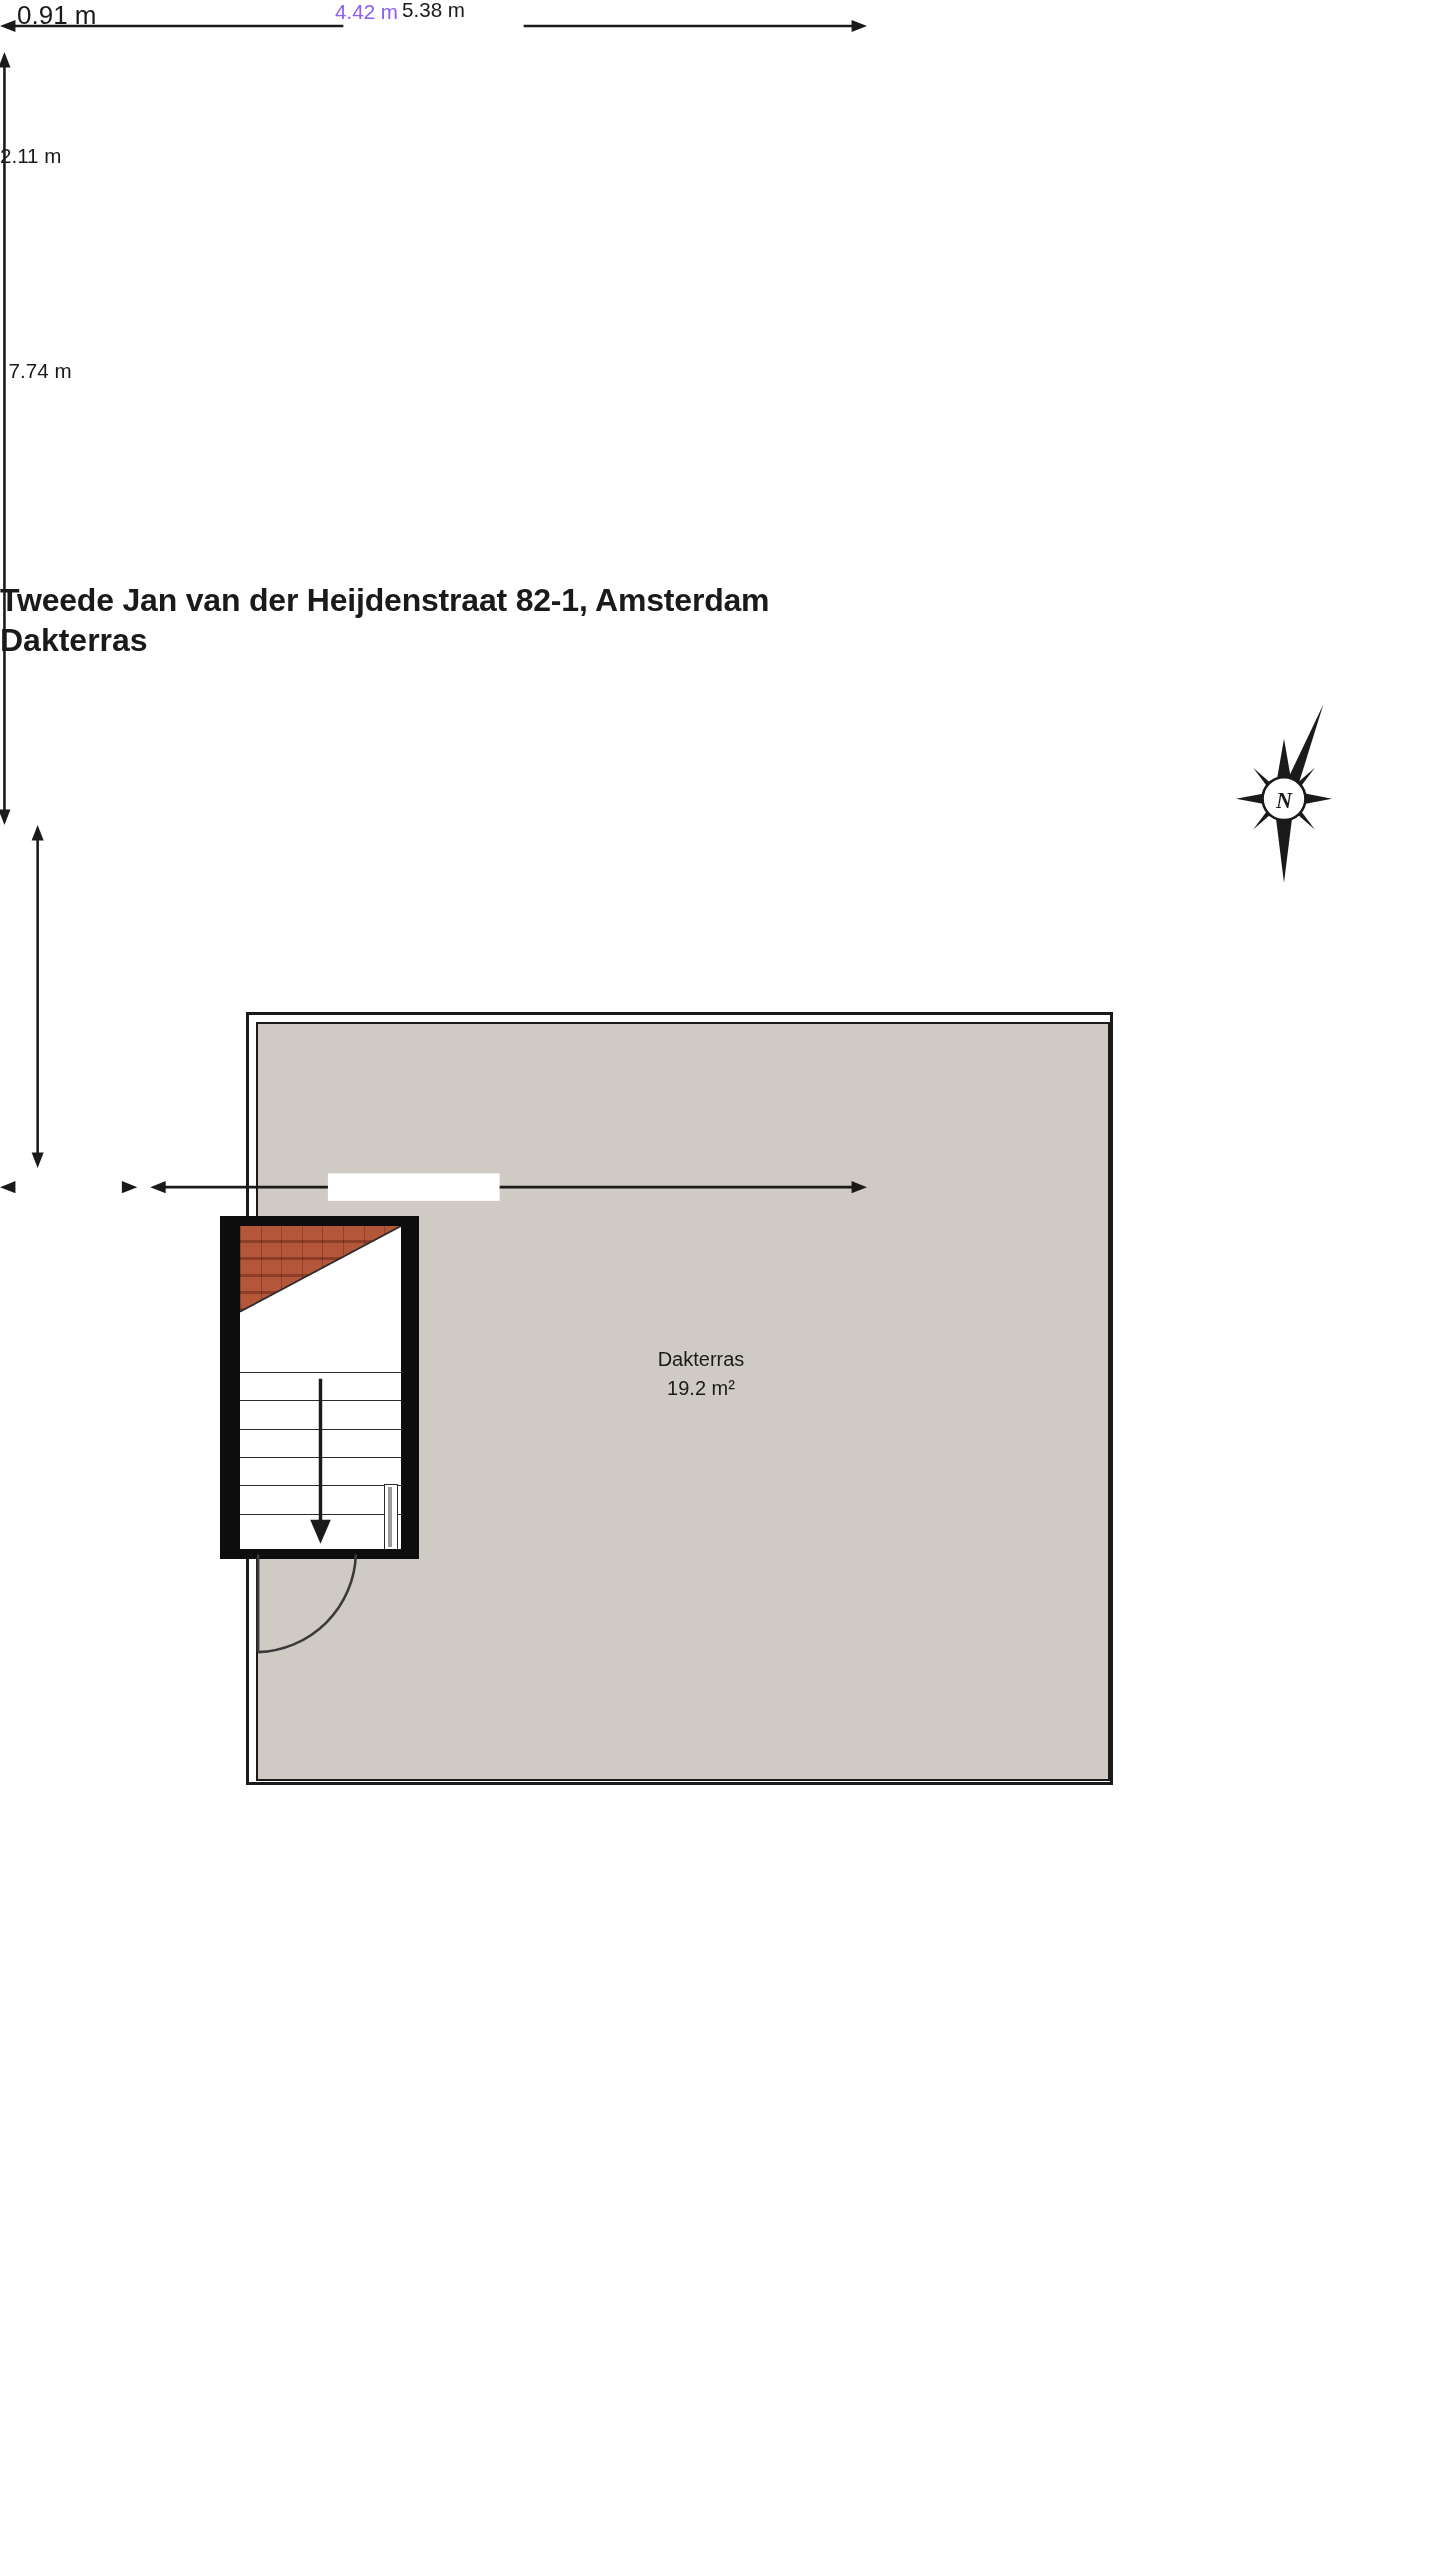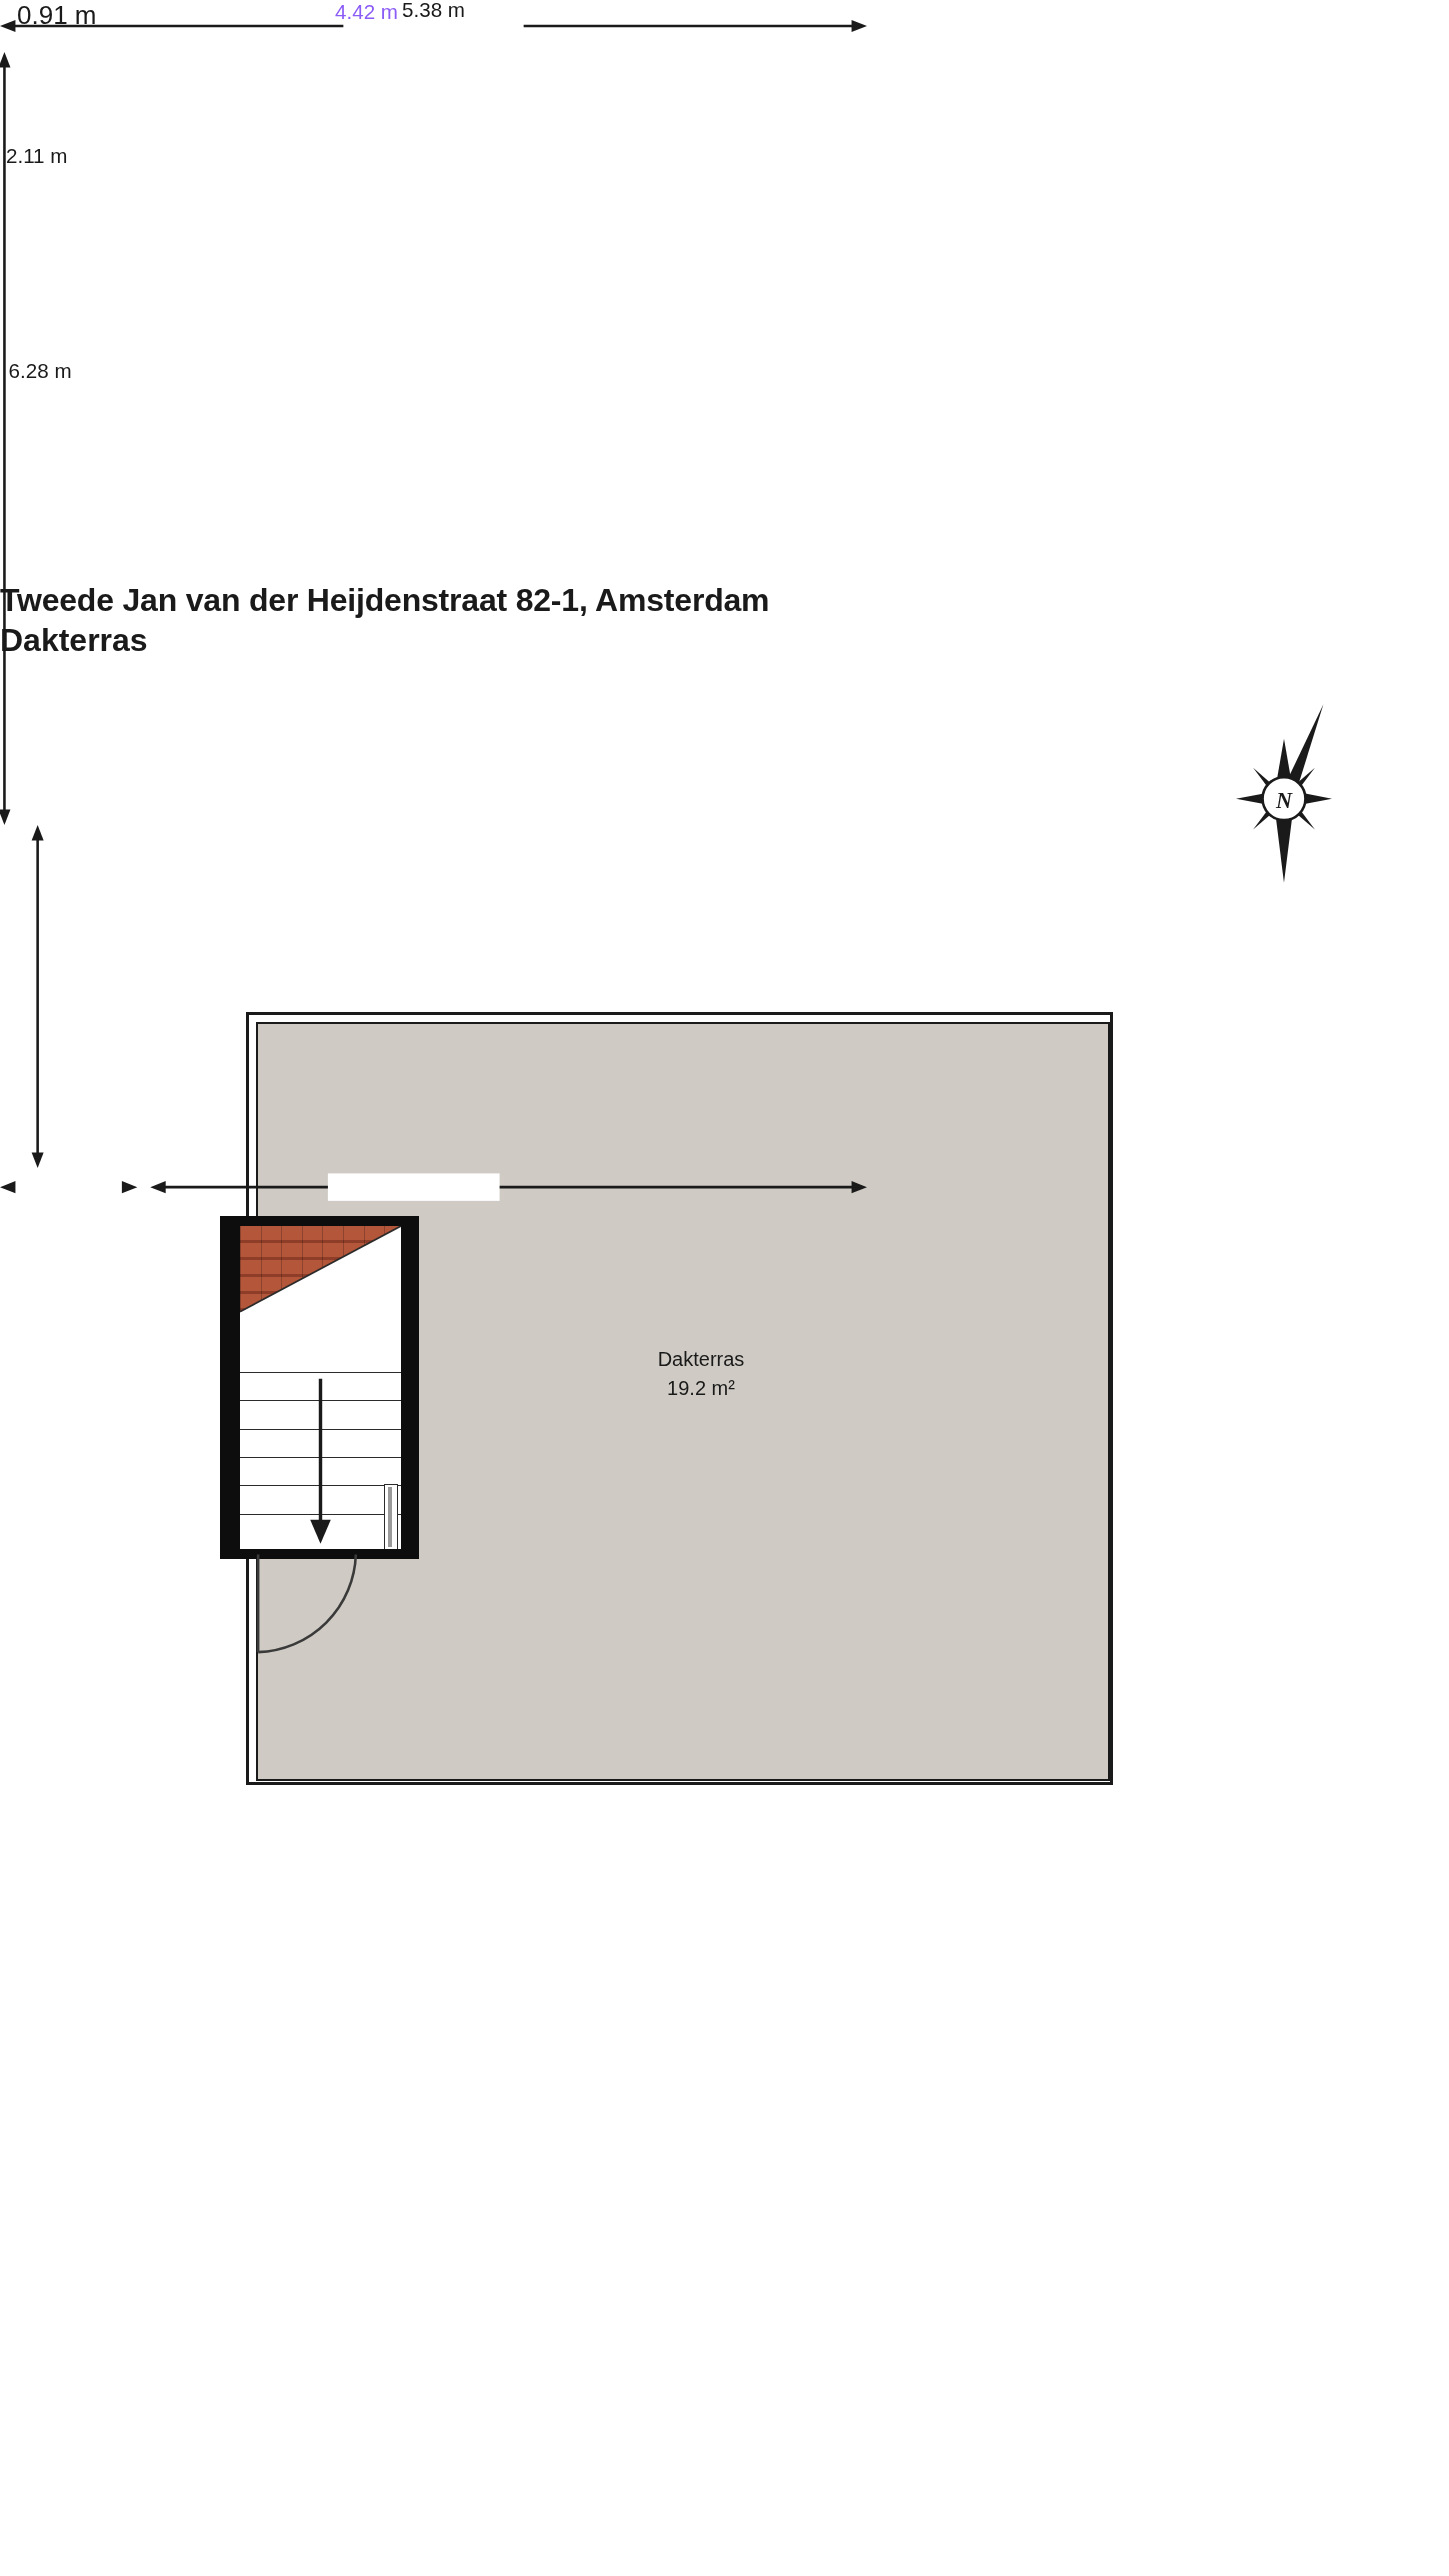--- a/index.html
+++ b/index.html
@@ -190,21 +190,21 @@
   }
   .dim-svg { position: absolute; overflow: visible; }
 
   #dim-top { left: 246px; top: 837px; width: 867px; height: 52px; }
   #dim-top .dim-label { left: 352px; top: -1.7px; width: 163px; text-align: center; }
 
   #dim-right { left: 1202px; top: 1012px; width: 69px; height: 773px; }
   #dim-right .dim-label { left: 8.6px; top: 359px; }
 
   #dim-left { left: 52px; top: 1215px; width: 69px; height: 343px; }
-  #dim-left .dim-label { left: 0px; top: 144px; padding-left: 6px; }
+  #dim-left .dim-label { left: 0px; top: 144px; }
 
   #dim-bottom { left: 246px; top: 1898px; width: 867px; height: 52px; }
   #dim-bottom .dim-label-a { position: absolute; left: 17px; top: 0px; font-size: 26px; color: #1a1a1a; }
   #dim-bottom .dim-label-b { position: absolute; left: 335px; top: 0px; font-size: 20.6px; color: #8b5cf6; }
 </style>
 </head>
 <body>
 
 <div id="title-block">
   <div class="line1">Tweede Jan van der Heijdenstraat 82-1, Amsterdam</div>
@@ -285,21 +285,21 @@
   </svg>
   <span class="dim-label">5.38 m</span>
 </div>
 
 <div id="dim-right">
   <svg class="dim-svg" width="69" height="773" viewBox="0 0 80 900">
     <line x1="5" y1="10" x2="5" y2="890" stroke="#1a1a1a" stroke-width="3"></line>
     <polygon points="5,0 -2,18 12,18" fill="#1a1a1a"></polygon>
     <polygon points="5,900 -2,882 12,882" fill="#1a1a1a"></polygon>
   </svg>
-  <span class="dim-label">6.28 m</span>
+  <span class="dim-label">7.74 m</span>
 </div>
 
 <div id="dim-left">
   <svg class="dim-svg" width="69" height="343" viewBox="0 0 80 400" style="left:15.5px;">
     <line x1="25" y1="10" x2="25" y2="390" stroke="#1a1a1a" stroke-width="3"></line>
     <polygon points="25,0 18,18 32,18" fill="#1a1a1a"></polygon>
     <polygon points="25,400 18,382 32,382" fill="#1a1a1a"></polygon>
   </svg>
   <span class="dim-label">2.11 m</span>
 </div>

